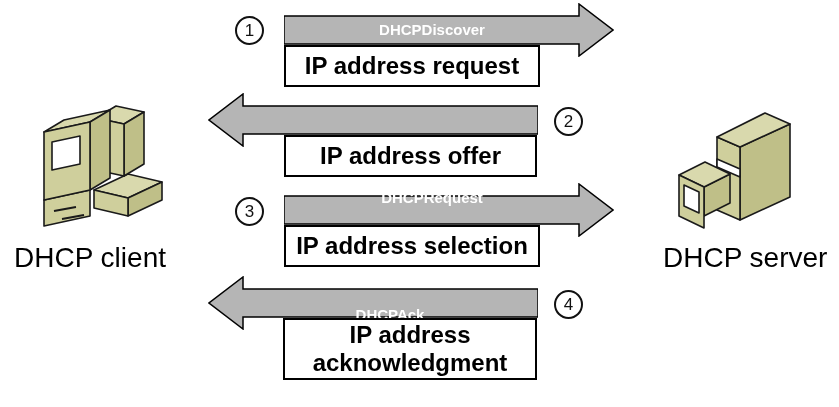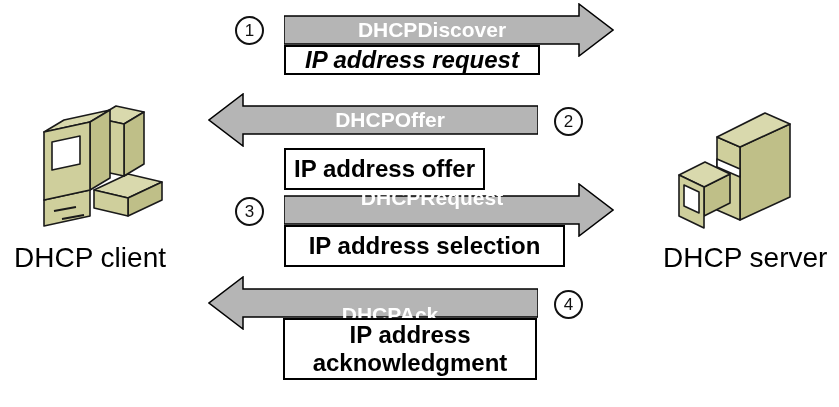--- a/index.html
+++ b/index.html
@@ -10,21 +10,21 @@
   .abs{position:absolute;}
   
   .step-circle{
     width:25px;height:25px;border:2px solid #111;border-radius:50%;
     display:flex;align-items:center;justify-content:center;
     font-size:17px;font-weight:400;color:#111;background:#fff;line-height:1;
   }
   
   .arrow-label{
     height:26px;line-height:26px;text-align:center;
-    font-size:21px;font-weight:bold;color:#fff;letter-spacing:0px;
+    font-size:15px;font-weight:bold;color:#fff;letter-spacing:0px;
   }
   
   .desc-box{
     background:#fff;border:2px solid #000;box-sizing:border-box;
     display:flex;align-items:center;justify-content:center;text-align:center;
     font-size:24px;font-weight:bold;color:#000;line-height:28px;
   }
   .node-label{
     text-align:center;font-size:28px;color:#000;white-space:nowrap;
   }
@@ -40,39 +40,38 @@
 
 <div id="stage">
 
   <div class="abs step-circle" style="left:235px;top:16px;">1</div>
 
   <svg class="abs arrow-svg" style="left:284px;top:3px;" width="330" height="54" viewBox="0 0 330 54">
     <polygon points="0,13 295,13 295,1 329,27 295,53 295,41 0,41"></polygon>
   </svg>
   <div class="abs arrow-label" style="left:284px;top:17px;width:296px;">DHCPDiscover</div>
 
-  <div class="abs desc-box" style="left:284px;top:45px;width:256px;height:30px;font-style:italic;">IP address request</div>
+  <div class="abs desc-box" style="left:284px;top:45px;width:256px;height:42px;">IP address request</div>
 
   <svg class="abs arrow-svg" style="left:208px;top:93px;" width="330" height="54" viewBox="0 0 330 54">
     <polygon points="330,13 35,13 35,1 1,27 35,53 35,41 330,41"></polygon>
   </svg>
-  <div class="abs arrow-label" style="left:242px;top:107px;width:296px;">DHCPOffer</div>
 
   <div class="abs step-circle" style="left:554px;top:107px;">2</div>
 
-  <div class="abs desc-box" style="left:284px;top:148px;width:201px;height:42px;">IP address offer</div>
+  <div class="abs desc-box" style="left:284px;top:135px;width:253px;height:42px;">IP address offer</div>
 
   <div class="abs step-circle" style="left:235px;top:197px;">3</div>
 
   <svg class="abs arrow-svg" style="left:284px;top:183px;" width="330" height="54" viewBox="0 0 330 54">
     <polygon points="0,13 295,13 295,1 329,27 295,53 295,41 0,41"></polygon>
   </svg>
   <div class="abs arrow-label" style="left:284px;top:185px;width:296px;">DHCPRequest</div>
 
-  <div class="abs desc-box" style="left:284px;top:225px;width:281px;height:42px;">IP address selection</div>
+  <div class="abs desc-box" style="left:284px;top:225px;width:256px;height:42px;">IP address selection</div>
 
   <svg class="abs arrow-svg" style="left:208px;top:276px;" width="330" height="54" viewBox="0 0 330 54">
     <polygon points="330,13 35,13 35,1 1,27 35,53 35,41 330,41"></polygon>
   </svg>
   <div class="abs arrow-label" style="left:242px;top:302px;width:296px;">DHCPAck</div>
 
   <div class="abs step-circle" style="left:554px;top:290px;">4</div>
 
   <div class="abs desc-box" style="left:283px;top:318px;width:254px;height:62px;padding:16px 10px;">IP address acknowledgment</div>
 

